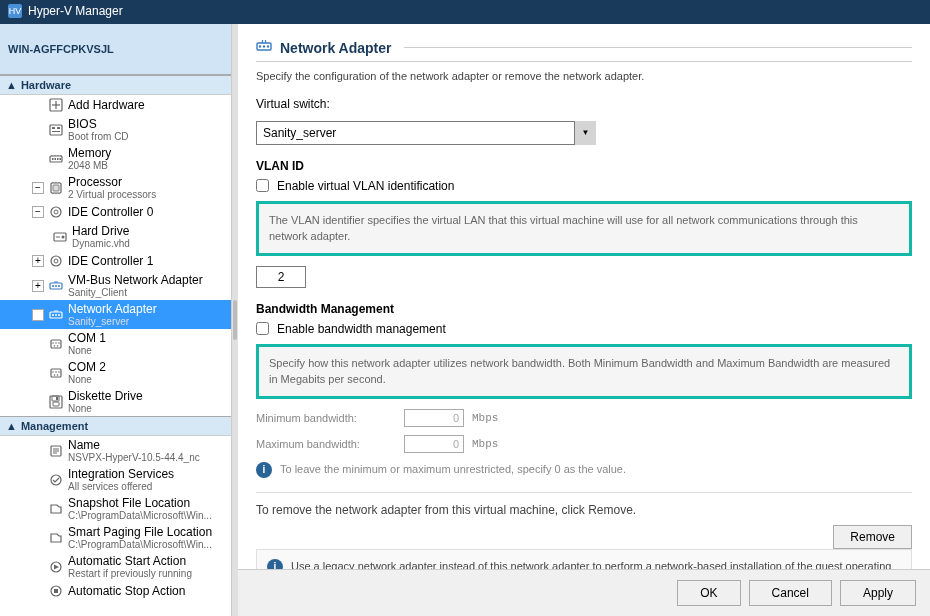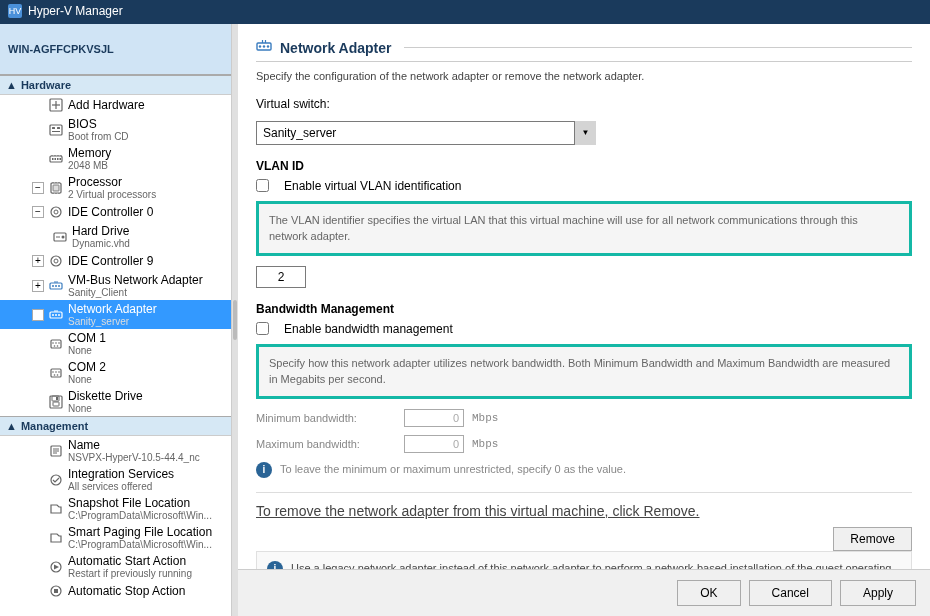--- a/index.html
+++ b/index.html
@@ -180,21 +180,21 @@
     .subsection-title {
       font-size: 12px;
       font-weight: bold;
       margin: 12px 0 6px 0;
       color: #000;
     }
 
     .checkbox-row {
       display: flex;
       align-items: center;
-      gap: 15px;
+      gap: 8px;
       margin-bottom: 8px;
     }
 
     .info-box {
       background: #f5f5f5;
       border: 3px solid #14b8a6;
       padding: 8px 10px;
       font-size: 11px;
       color: #666;
       line-height: 1.5;
@@ -237,24 +237,23 @@
       font-family: Liberation Mono, monospace;
     }
 
     .remove-section {
       margin-top: 14px;
       padding-top: 10px;
       border-top: 1px solid #ddd;
     }
 
     .remove-text {
-      font-size: 14px;
+      font-size: 12px;
       color: #444;
       margin-bottom: 8px;
-      text-decoration: underline;
     }
 
     .remove-btn {
       float: right;
       padding: 4px 16px;
       background: #f0f0f0;
       border: 1px solid #aaa;
       cursor: pointer;
       font-size: 12px;
     }
@@ -457,21 +456,21 @@
 
       <div class="tree-item indent1">
         <span class="expand-icon">+</span>
         <span class="tree-icon">
           <svg width="14" height="14" viewBox="0 0 14 14">
               <circle cx="7" cy="7" r="5" fill="none" stroke="#666" stroke-width="1.2"></circle>
               <circle cx="7" cy="7" r="2" fill="none" stroke="#666" stroke-width="1"></circle>
             </svg>
         </span>
         <div class="item-text">
-          <div class="item-name">IDE Controller 9</div>
+          <div class="item-name">IDE Controller 1</div>
         </div>
       </div>
 
       <div class="tree-item indent1">
         <span class="expand-icon">+</span>
         <span class="tree-icon">
           <svg width="14" height="14" viewBox="0 0 14 14">
               <rect x="1" y="4" width="12" height="6" rx="1" fill="none" stroke="#3a7cbf" stroke-width="1.2"></rect>
               <circle cx="4" cy="7" r="1" fill="#3a7cbf"></circle>
               <circle cx="7" cy="7" r="1" fill="#3a7cbf"></circle>

